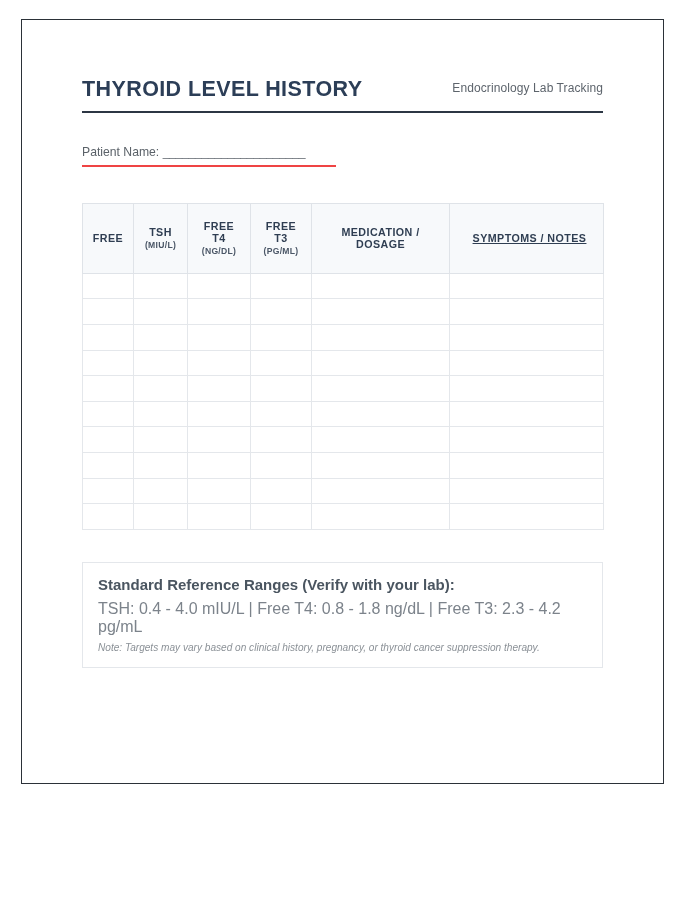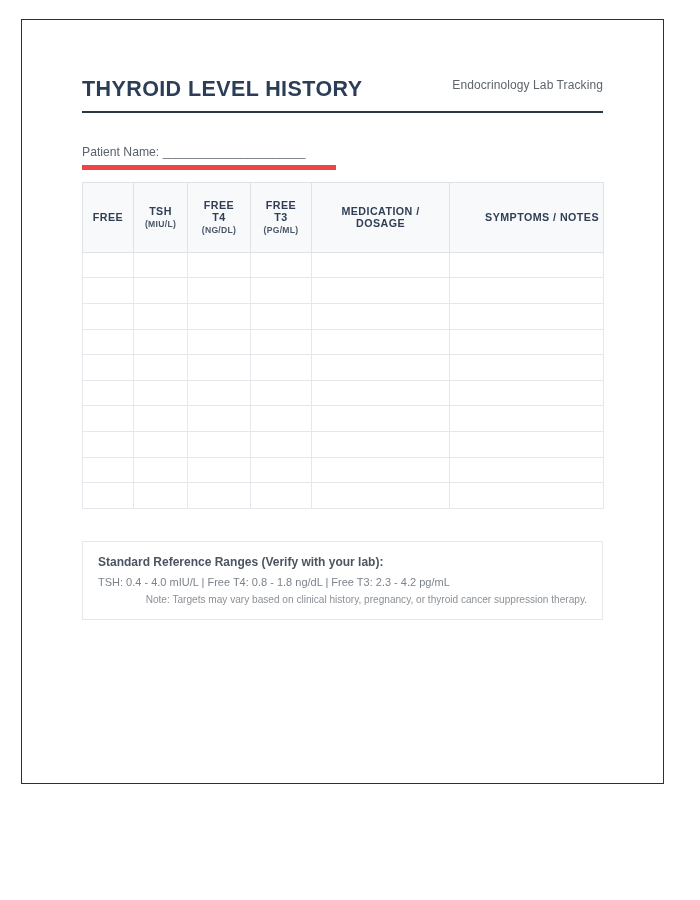--- a/index.html
+++ b/index.html
@@ -24,21 +24,21 @@
   .content {
     position: absolute;
     left: 60px;
     top: 58px;
     width: 521px;
   }
 
   
   .header-row {
     display: flex;
-    align-items: flex-start;
+    align-items: center;
     justify-content: space-between;
     padding-bottom: 9px;
   }
   .doc-title {
     font-size: 21.5px;
     font-weight: bold;
     letter-spacing: 0.4px;
     color: #2c3e57;
     line-height: 1.1;
   }
@@ -55,21 +55,22 @@
   }
 
   
   .fields {
     margin-top: 32px;
     display: flex;
     flex-wrap: wrap;
   }
   .field {
     width: 254px;
-    border-bottom: 5px solid #ef4444;
+    margin-bottom: 24px;
+    border-bottom: 2px solid #ef4444;
     padding-bottom: 6px;
     font-size: 12.2px;
     color: #5b6views;
     color: #5b6269;
     white-space: nowrap;
     overflow: hidden;
   }
   .field:nth-child(odd) { margin-right: 13px; }
   .field .fill { letter-spacing: -0.3px; color: #6a7077; }
 
@@ -86,22 +87,23 @@
     color: #2f3e52;
     font-size: 10.7px;
     font-weight: bold;
     letter-spacing: 0.45px;
     padding: 10px 4px;
     height: 70px;
     vertical-align: middle;
     text-align: center;
   }
   .lab-table th.notes-col {
-    text-align: right;
+    text-align: center;
     padding-left: 10px;
+    text-decoration: underline;
   }
   .unit {
     display: block;
     font-size: 8.6px;
     font-weight: bold;
     letter-spacing: 0.3px;
     margin-top: 2px;
     color: #4a5666;
   }
   .lab-table td {
@@ -117,34 +119,34 @@
 
   
   .reference-box {
     margin-top: 32px;
     width: 521px;
     border: 1px solid #e4e7eb;
     background: #ffffff;
     padding: 13px 15px 14px 15px;
   }
   .ref-title {
-    font-size: 12px;
+    font-size: 15px;
     font-weight: bold;
     color: #4a5560;
     margin-bottom: 7px;
   }
   .ref-values {
-    font-size: 11px;
+    font-size: 16px;
     color: #7c838b;
     margin-bottom: 6px;
   }
   .ref-note {
     font-size: 10.1px;
+    font-style: italic;
     color: #8b9197;
-    text-align: right;
   }
 </style>
 </head>
 <body>
 
 <div class="page-frame">
   <div class="content">
 
     <div class="header-row">
       <div class="doc-title">THYROID LEVEL HISTORY</div>

